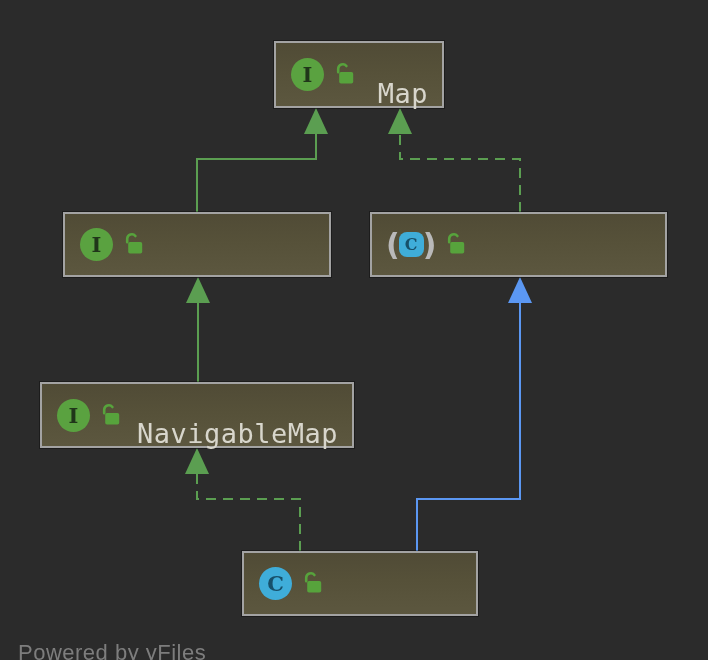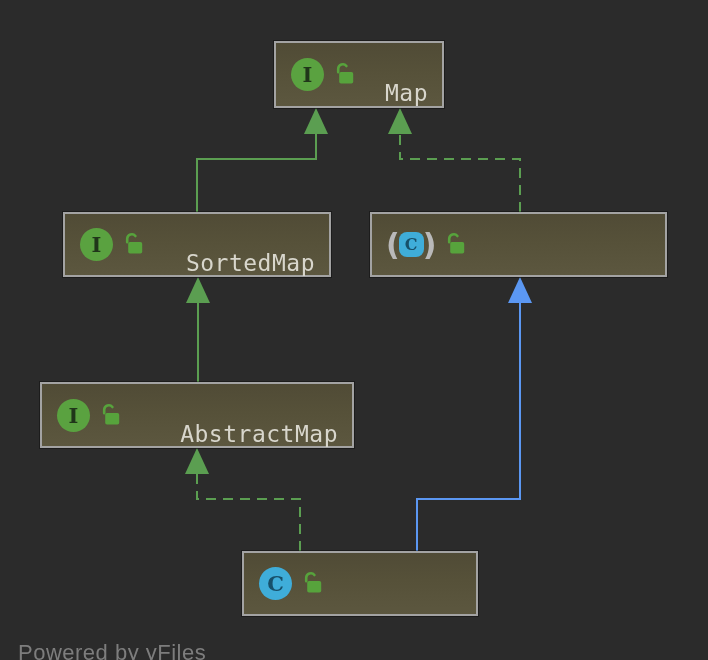--- a/index.html
+++ b/index.html
@@ -28,21 +28,21 @@
   .cicon.small{width:25px;height:25px;font-size:16px;border-radius:8px;}
   .abstract-wrap{display:flex;align-items:center;flex:0 0 auto;}
   .paren{
     color:var(--paren-gray,#b9b9b9);
     font-family:"DejaVu Sans","Liberation Sans",sans-serif;
     font-weight:bold;font-size:30px;line-height:30px;margin:0 -1px;
   }
   .lock{flex:0 0 auto;margin-top:-3px;}
   .label{
     margin-left:auto;color:var(--label-color,#d8d6cc);
-    font-size:23px;letter-spacing:.5px;white-space:nowrap;padding-right:2px;margin-top:37px;
+    font-size:27px;letter-spacing:.5px;white-space:nowrap;padding-right:2px;margin-top:37px;
   }
   .footer{
     position:absolute;left:18px;top:612px;
     font-family:"Liberation Sans","DejaVu Sans",sans-serif;
     font-size:22px;color:var(--footer-text,#7d7d7d);letter-spacing:.5px;margin-top:28px;
   }
 </style>
 </head>
 <body>
 
@@ -77,40 +77,39 @@
           <rect x="6.2" y="11" width="14" height="11.6" rx="1.8" fill="#57a33c"></rect>
         </svg>
         <span class="label">Map</span>
       </div>
       <div class="node" style="left: 63px; top: 212px; width: 268px; height: 65px;">
         <span class="cicon interface">I</span>
         <svg class="lock" width="23" height="24" viewBox="0 0 23 24">
           <path d="M5.2 11.2 V7.6 A4.6 4.6 0 0 1 13.4 5.0" fill="none" stroke="#57a33c" stroke-width="2.6" stroke-linecap="round"></path>
           <rect x="6.2" y="11" width="14" height="11.6" rx="1.8" fill="#57a33c"></rect>
         </svg>
-        <span class="label">SortedMap</span>
       </div>
       <div class="node" style="left: 370px; top: 212px; width: 297px; height: 65px;">
         <span class="abstract-wrap">
           <span class="paren">(</span>
           <span class="cicon klass small">C</span>
           <span class="paren">)</span>
         </span>
         <svg class="lock" width="23" height="24" viewBox="0 0 23 24">
           <path d="M5.2 11.2 V7.6 A4.6 4.6 0 0 1 13.4 5.0" fill="none" stroke="#57a33c" stroke-width="2.6" stroke-linecap="round"></path>
           <rect x="6.2" y="11" width="14" height="11.6" rx="1.8" fill="#57a33c"></rect>
         </svg>
       </div>
       <div class="node" style="left: 40px; top: 382px; width: 314px; height: 66px;">
         <span class="cicon interface">I</span>
         <svg class="lock" width="23" height="24" viewBox="0 0 23 24">
           <path d="M5.2 11.2 V7.6 A4.6 4.6 0 0 1 13.4 5.0" fill="none" stroke="#57a33c" stroke-width="2.6" stroke-linecap="round"></path>
           <rect x="6.2" y="11" width="14" height="11.6" rx="1.8" fill="#57a33c"></rect>
         </svg>
-        <span class="label">AbstractMap</span>
+        <span class="label">NavigableMap</span>
       </div>
       <div class="node" style="left: 242px; top: 551px; width: 236px; height: 65px;">
         <span class="cicon klass">C</span>
         <svg class="lock" width="23" height="24" viewBox="0 0 23 24">
           <path d="M5.2 11.2 V7.6 A4.6 4.6 0 0 1 13.4 5.0" fill="none" stroke="#57a33c" stroke-width="2.6" stroke-linecap="round"></path>
           <rect x="6.2" y="11" width="14" height="11.6" rx="1.8" fill="#57a33c"></rect>
         </svg>
       </div>
     </div>
   <div class="footer">Powered by yFiles</div>

